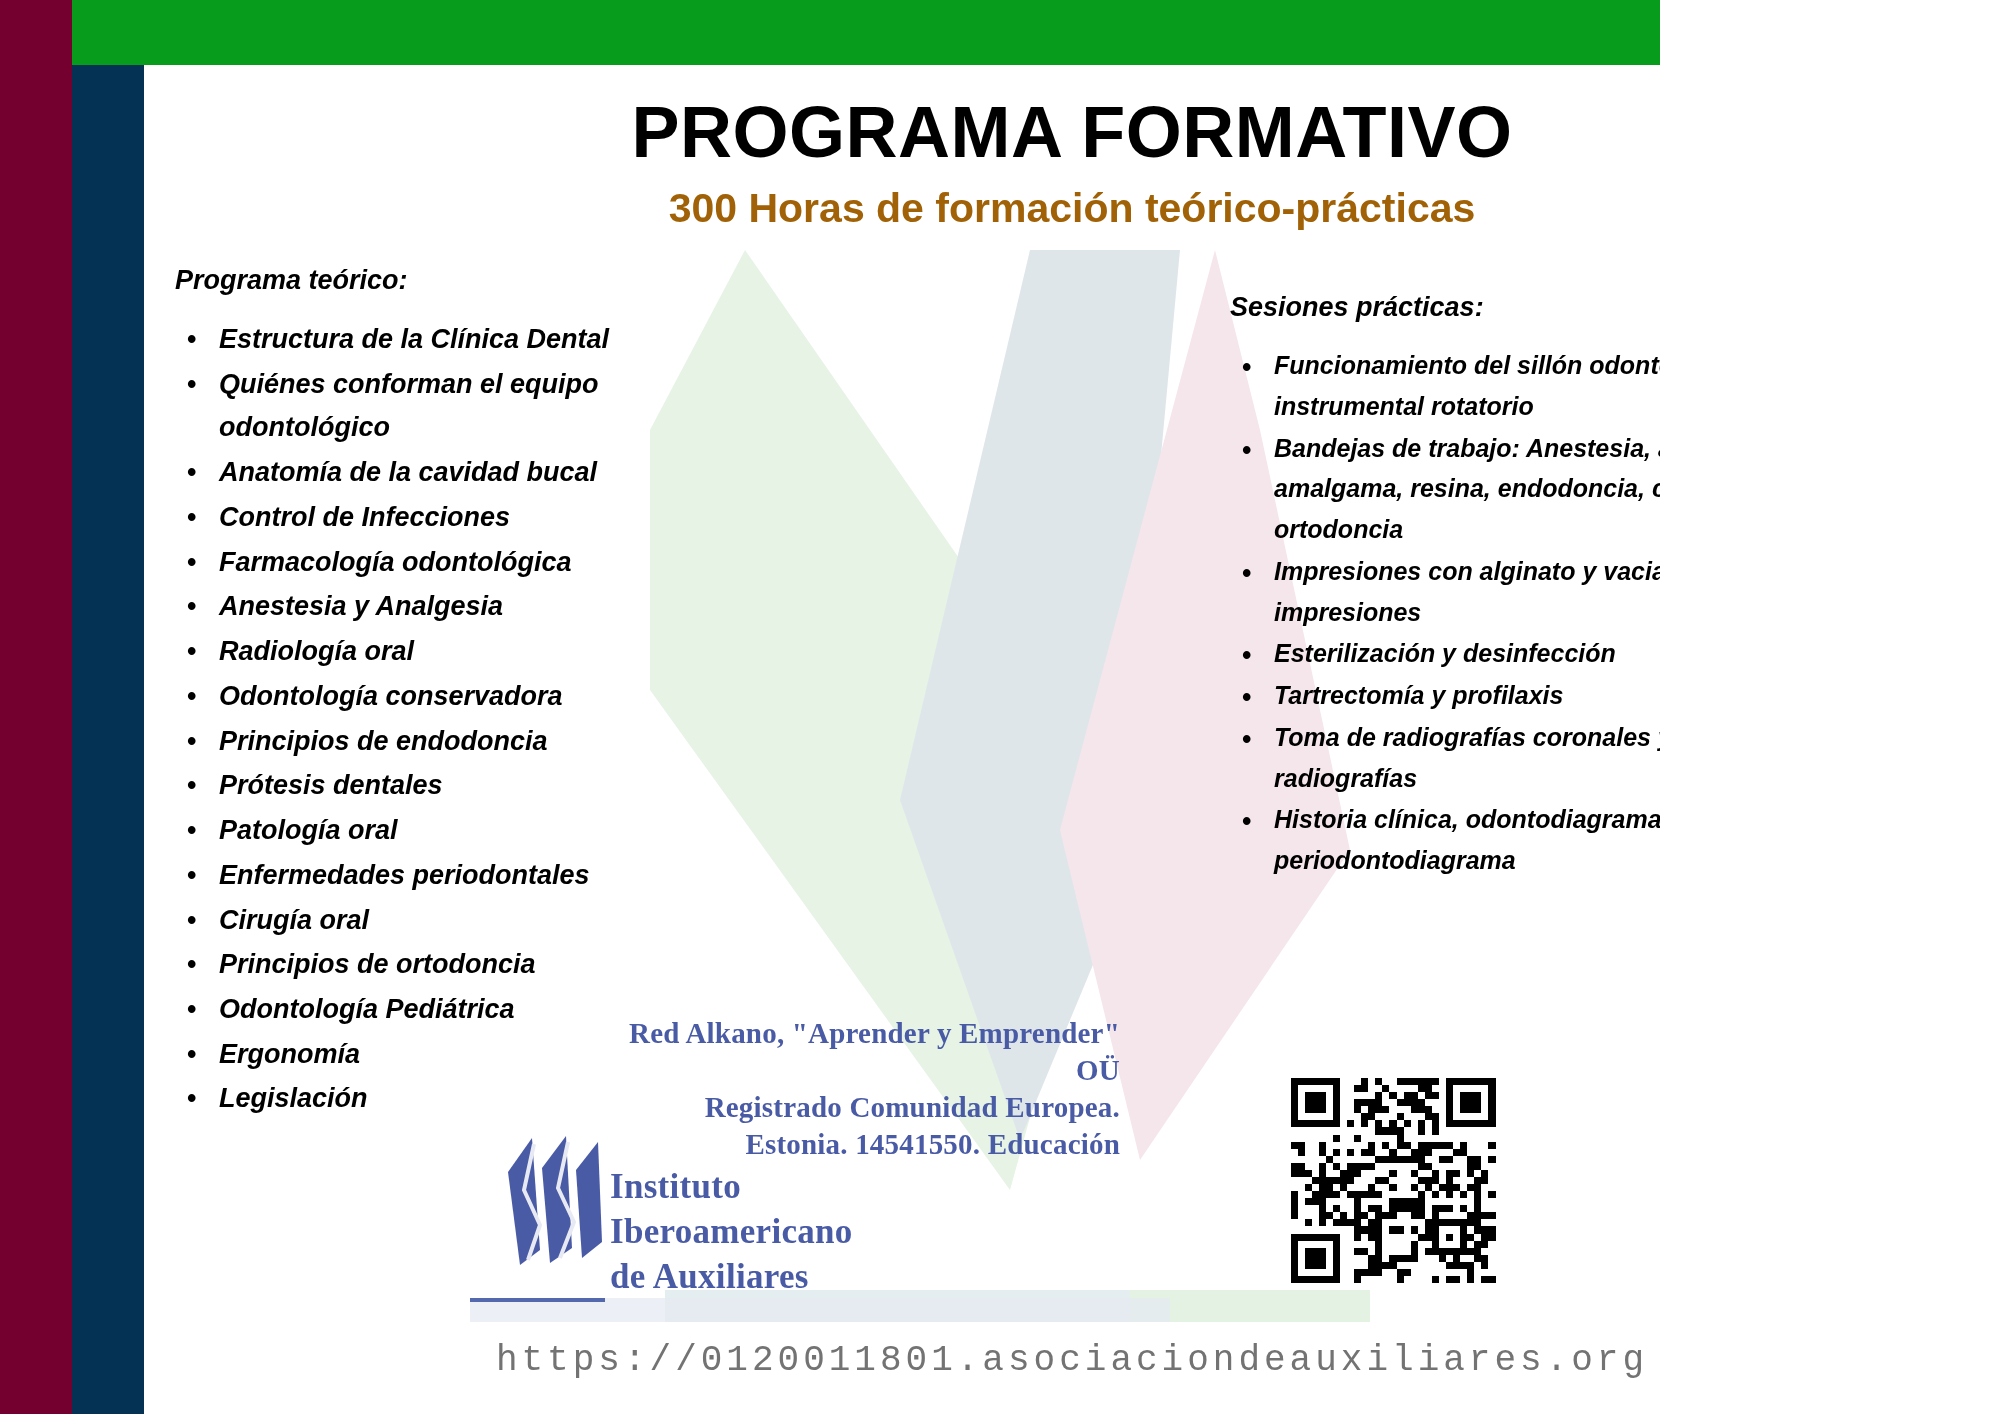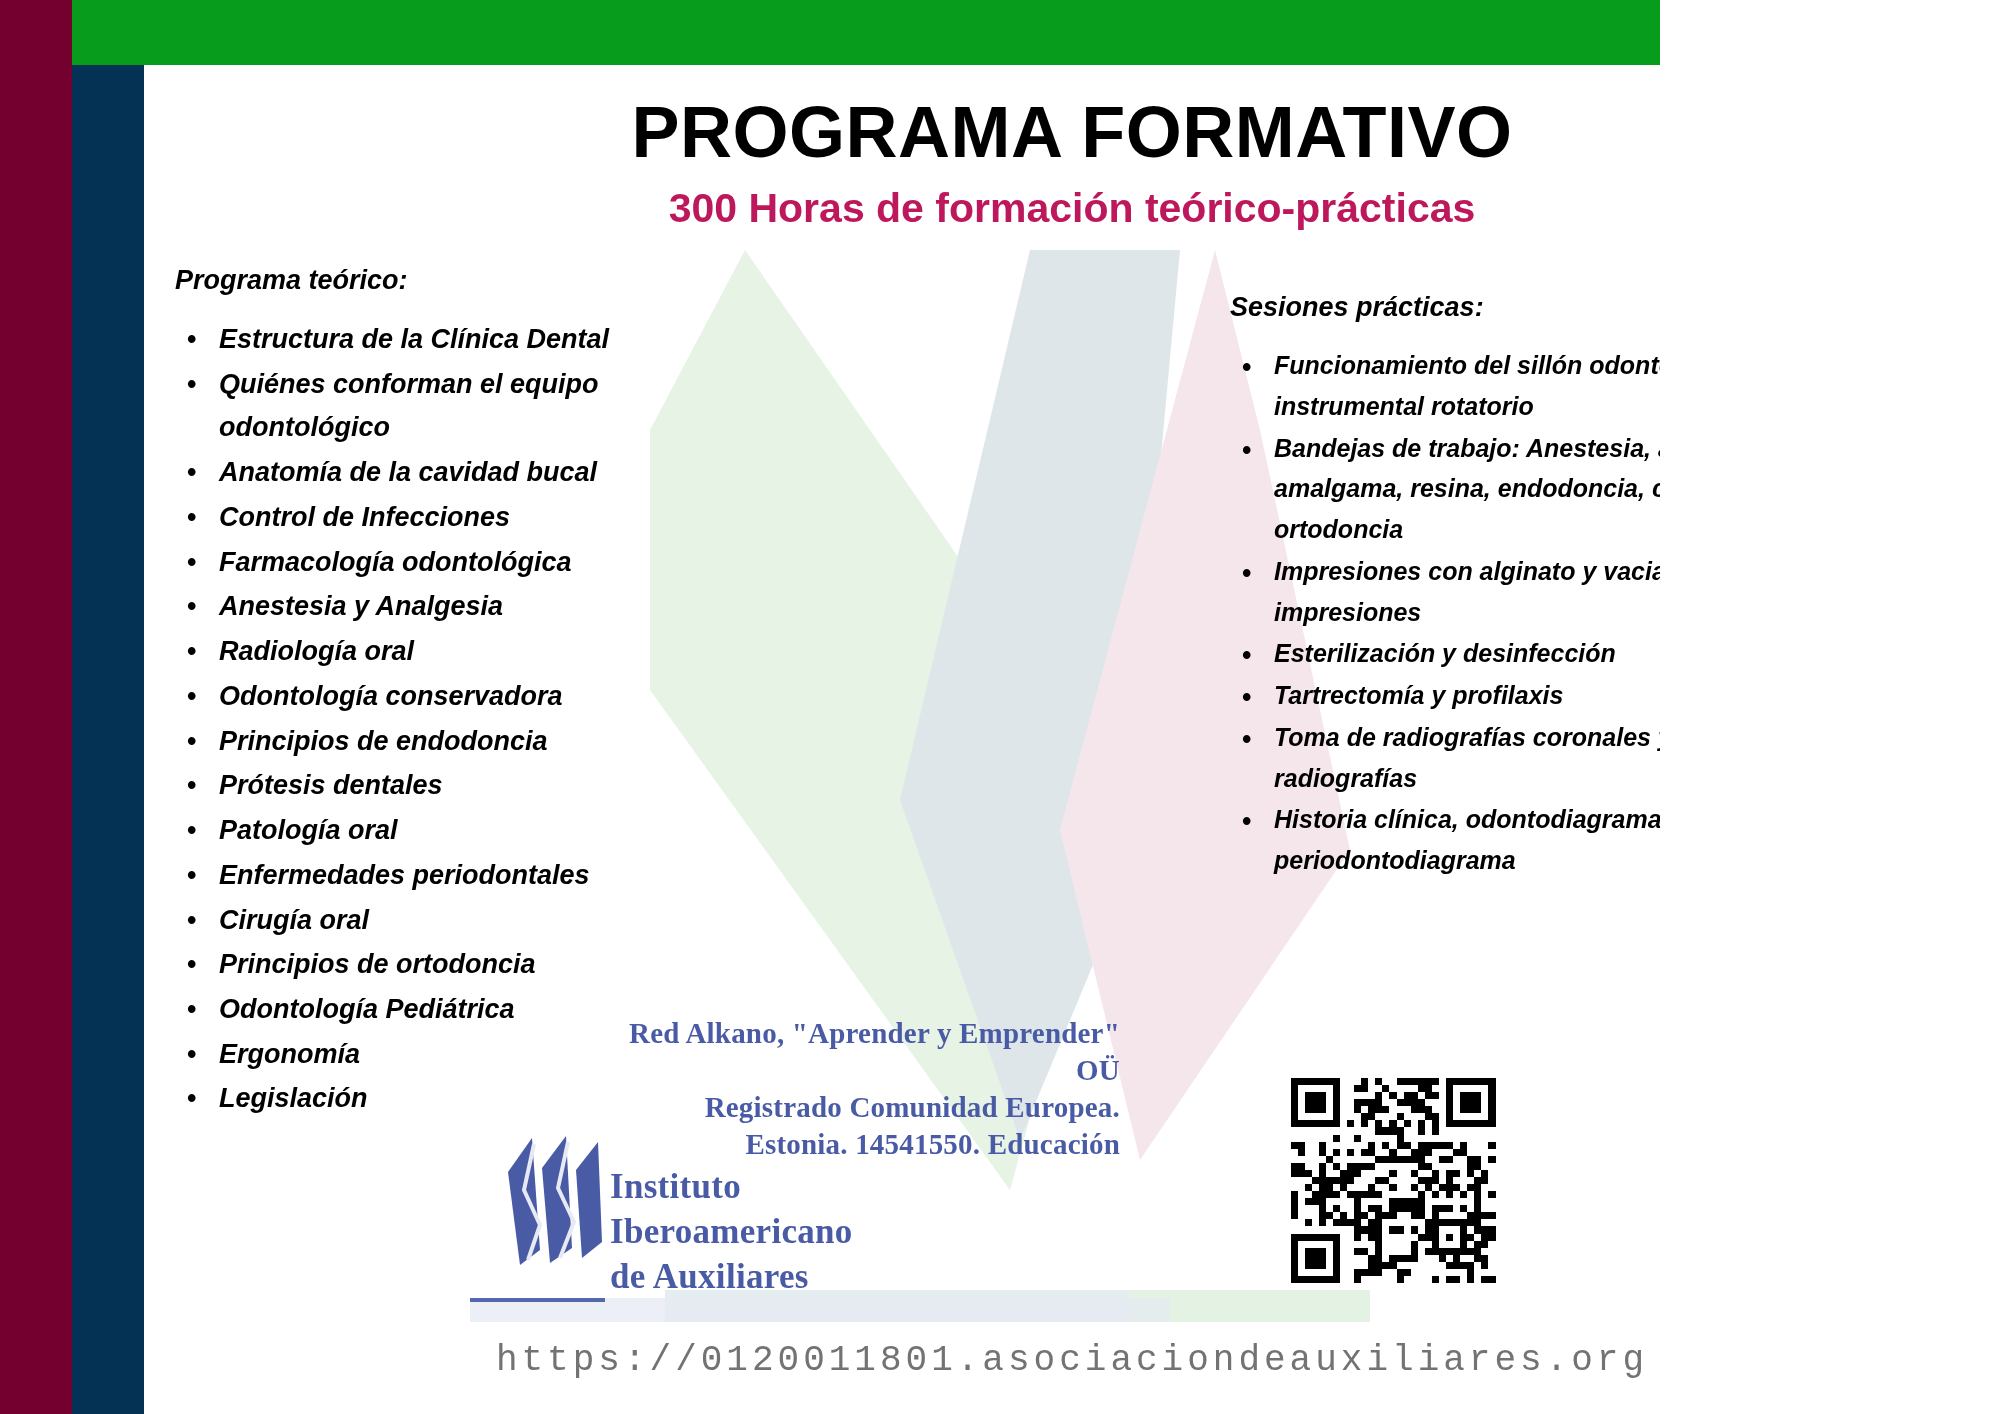--- a/index.html
+++ b/index.html
@@ -43,21 +43,21 @@
     position:absolute; left:144px; top:95px; width:1856px;
     text-align:center;
   }
   .title {
     font-size:72px; font-weight:bold; color:#000;
     letter-spacing:0.5px; line-height:1.05;
     font-family:"Liberation Sans", sans-serif;
   }
   .subtitle {
     margin-top:14px;
-    font-size:41px; font-weight:bold; color:#be185d;
+    font-size:41px; font-weight:bold; color:#a16207;
     font-family:"Liberation Sans", sans-serif;
   }
 
   
   .col-left  { position:absolute; left:175px; top:265px; width:560px; }
   .col-right { position:absolute; left:1230px; top:268px; width:640px;margin-top:24px; }
 
   .col-heading {
     font-size:27px; font-weight:bold; font-style:italic; color:#000;
     margin-bottom:22px;

